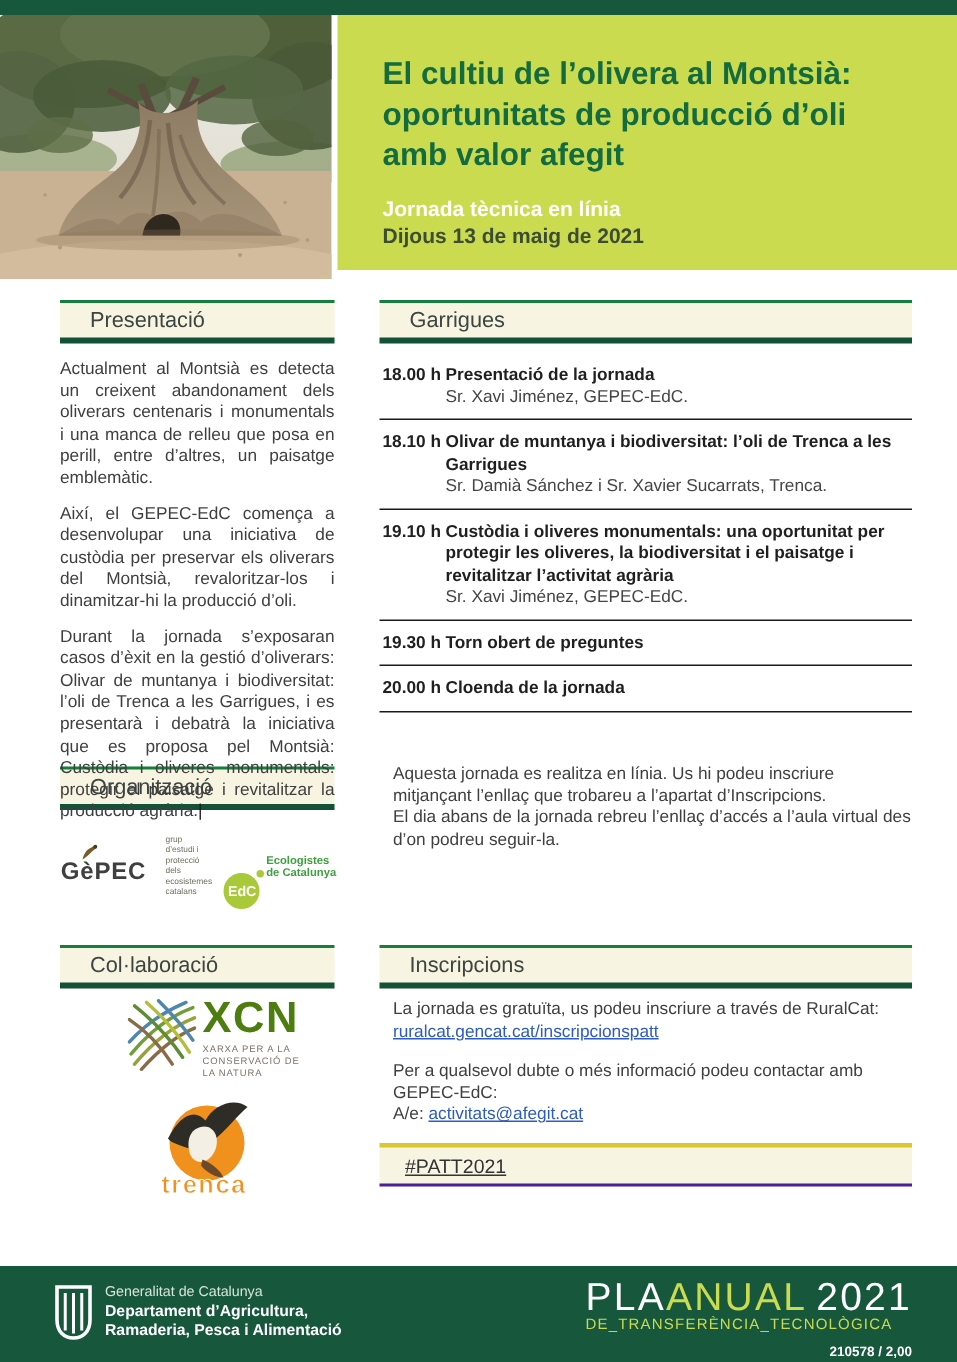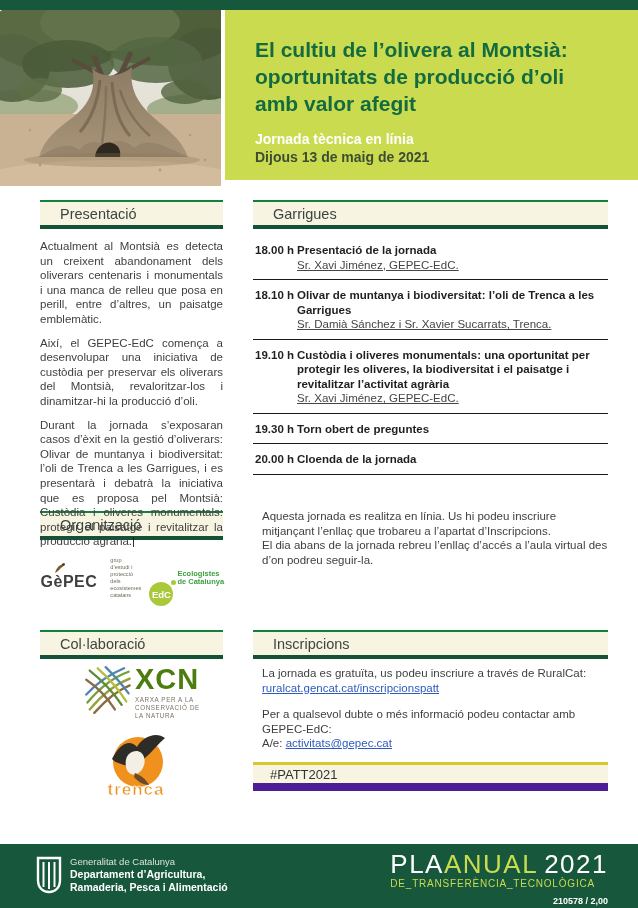--- a/index.html
+++ b/index.html
@@ -23,21 +23,21 @@
   .presentacio-text{position:absolute;left:40px;top:239px;width:183px;font-size:11.5px;line-height:14.6px;color:#3f3f3f;text-align:justify;}
   .presentacio-text p{margin:0 0 9px 0;}
   .cursor{font-weight:400;color:#1a1a1a;}
 
   
   .program-list{position:absolute;left:253px;top:235px;width:355px;}
   .program-item{display:flex;border-bottom:1px solid #1a1a1a;padding:8px 0 7px 0;justify-content:space-between;}
   .program-time{width:44px;flex:none;font-size:11.5px;font-weight:bold;color:#1f1f1f;line-height:14.5px;padding-left:2px;box-sizing:border-box;}
   .program-content{flex:1;}
   .program-title{font-size:11.5px;font-weight:bold;color:#1f1f1f;line-height:14.5px;}
-  .program-speaker{font-size:11.5px;color:#454545;line-height:14.5px;text-decoration:underline;}
+  .program-speaker{font-size:11.5px;color:#454545;line-height:14.5px;}
 
   .online-note{position:absolute;left:262px;top:509px;width:346px;font-size:11.5px;line-height:14.6px;color:#3f3f3f;}
 
   
   .org-logos{position:absolute;left:44px;top:550px;width:182px;display:flex;align-items:center;justify-content:center;}
   .gepec-word{position:relative;font-size:16px;font-weight:bold;color:#3f3f3f;letter-spacing:.5px;padding-top:8px;}
   .gepec-bird{position:absolute;top:-3px;left:11px;}
   .gepec-divider{width:1px;height:32px;background:#b5b5a5;margin:0 6px 0 7px;}
   .gepec-tagline{width:46px;font-size:5.6px;line-height:7px;color:#6e6e5c;}
   .edc{display:flex;align-items:center;margin-left:8px;}
@@ -51,21 +51,21 @@
   .xcn-abbr{font-size:29px;line-height:27px;font-weight:bold;color:#4d7c0f;letter-spacing:1px;}
   .xcn-sub{width:74px;font-size:6.3px;line-height:8px;letter-spacing:.6px;color:#7c7268;margin-top:3px;}
   .trenca{position:absolute;left:102px;top:729px;}
 
   
   .inscripcions-text{position:absolute;left:262px;top:666px;width:346px;font-size:11.5px;line-height:14.6px;color:#3f3f3f;}
   .inscripcions-text .gap{height:12px;}
   a.link{color:#2f5bbf;text-decoration:underline;}
 
   
-  .patt-band{position:absolute;left:253px;top:762px;width:355px;box-sizing:border-box;background:#f7f5e2;border-top:3px solid #d8ca2e;border-bottom:8px solid #4c1d95;height:29px;display:flex;align-items:center;padding-left:17px;font-size:13px;color:#333;}
+  .patt-band{position:absolute;left:253px;top:762px;width:355px;box-sizing:border-box;background:#f7f5e2;border-top:3px solid #d8ca2e;border-bottom:2px solid #4c1d95;height:29px;display:flex;align-items:center;padding-left:17px;font-size:13px;color:#333;text-decoration:underline;}
 
   
   .footer{position:absolute;left:0;top:844px;width:638px;height:64px;background:#17573c;}
   .gencat{position:absolute;left:36px;top:12px;display:flex;}
   .gencat-text{margin-left:8px;color:#fff;}
   .gencat-l1{font-size:9.5px;line-height:12px;color:#d9e4da;}
   .gencat-l2,.gencat-l3{font-size:10.5px;line-height:12.5px;font-weight:bold;color:#fff;}
   .pla-block{position:absolute;right:30px;top:6px;text-align:left;}
   .pla-big{font-size:26px;line-height:28px;letter-spacing:1.5px;color:#fff;white-space:nowrap;}
   .pla-big .anual{color:#cbdb4f;}
@@ -245,21 +245,21 @@
       <circle cx="25" cy="22" r="3.2" fill="#2e2c26"></circle>
       <text x="34" y="66" text-anchor="middle" font-size="17" font-weight="bold" fill="#f0911d" stroke="#ffffff" stroke-width="0.6" letter-spacing="1">trenca</text>
     </svg>
   </div>
 
   <div class="inscripcions-text">
     <div>La jornada es gratuïta, us podeu inscriure a través de RuralCat:</div>
     <div><a class="link" href="#">ruralcat.gencat.cat/inscripcionspatt</a></div>
     <div class="gap"></div>
     <div>Per a qualsevol dubte o més informació podeu contactar amb GEPEC-EdC:</div>
-    <div><span>A/e: </span><a class="link" href="#">activitats@gepec.cat</a></div>
+    <div><span>A/e: </span><a class="link" href="#">activitats@afegit.cat</a></div>
   </div>
 
   <div class="patt-band">
     <span>#PATT2021</span>
   </div>
 
   <div class="footer">
     <div class="gencat">
       <svg width="26" height="38" viewBox="0 0 26 38">
         <path d="M2 2 H24 V24 C24 32 19 36 13 36 C7 36 2 32 2 24 Z" fill="none" stroke="#ffffff" stroke-width="2.4"></path>

